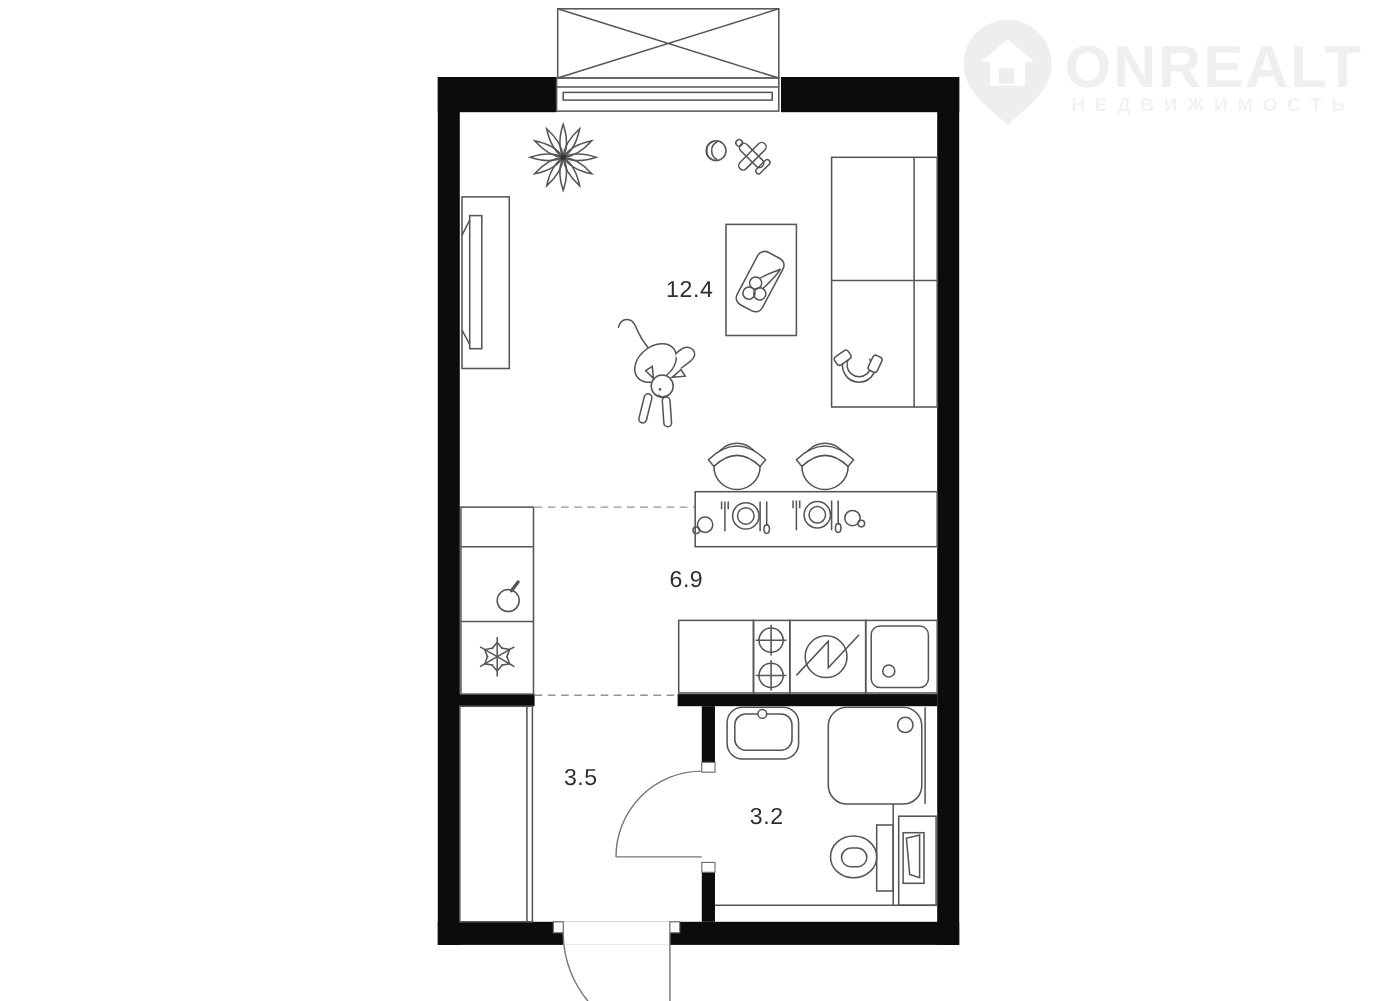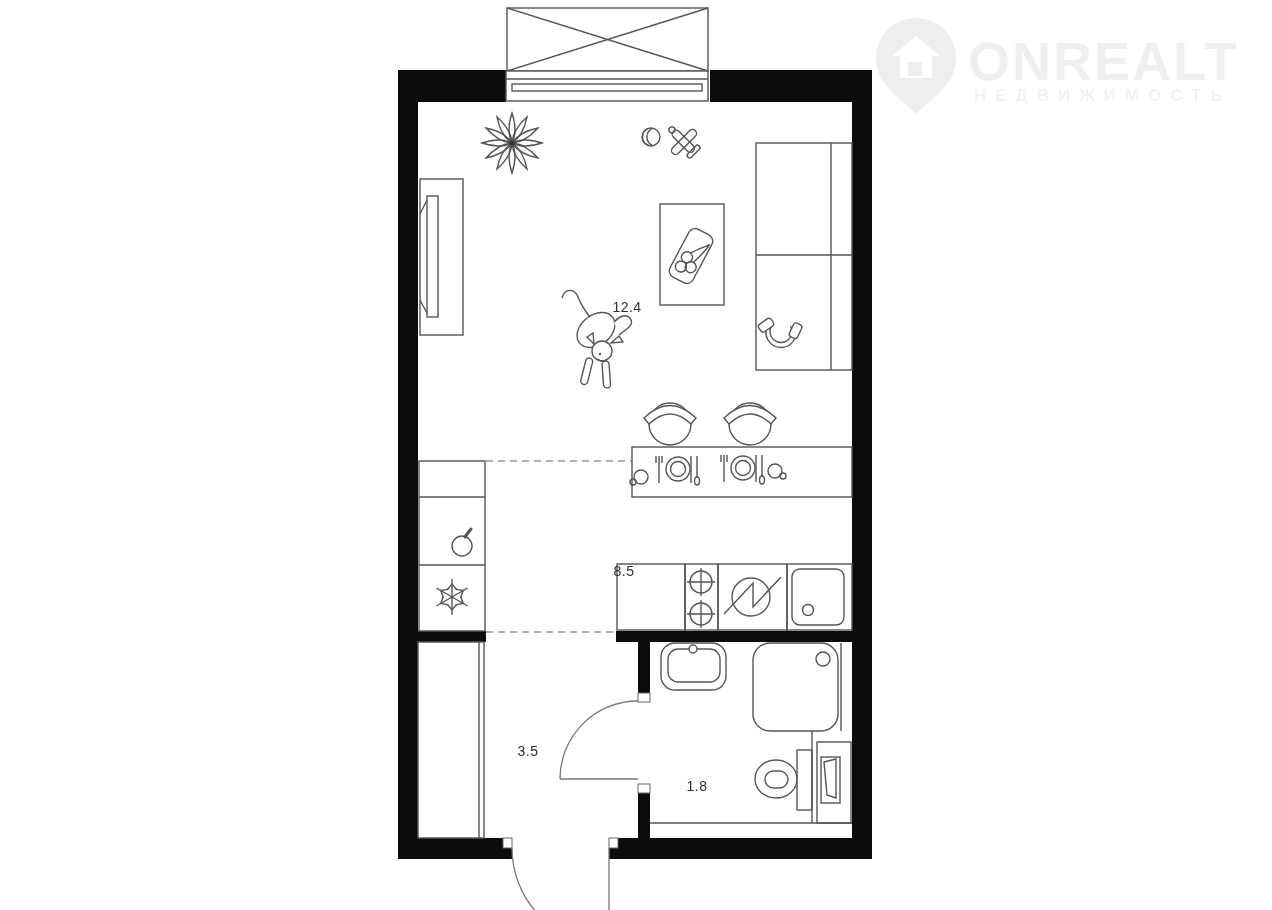--- a/index.html
+++ b/index.html
@@ -1,22 +1,22 @@
 <!DOCTYPE html>
 <html><head>
 <meta charset="utf-8">
 <style>
   html,body{margin:0;padding:0;background:#ffffff;}
   .canvas{
     position:relative;width:1272px;height:910px;background:#ffffff;
     overflow:hidden;font-family:"Liberation Sans",sans-serif;
   }
   .room-label{
-    position:absolute;color:#2e2e2e;font-size:14px;line-height:1;
-    text-align:center;width:70px;letter-spacing:.5px;margin-top:47px;
+    position:absolute;color:#2e2e2e;font-size:21px;line-height:1;
+    text-align:center;width:70px;letter-spacing:.5px;
   }
   .wm{position:absolute;color:#efefef;user-select:none;}
   .wm-brand{left:968px;top:30px;font-size:54px;font-weight:bold;letter-spacing:2px;color:#efefef;}
   .wm-sub{left:974px;top:86px;font-size:17px;font-weight:bold;letter-spacing:9px;color:#f2f2f2;}
   svg{position:absolute;left:0;top:0;}
   .ln{stroke:#555;stroke-width:1.4;fill:none;}
   .lnf{stroke:#555;stroke-width:1.4;fill:#ffffff;}
   .wall{fill:#0c0c0c;stroke:none;}
   .dash{stroke:#949494;stroke-width:1.3;fill:none;stroke-dasharray:7 5;}
   .door{stroke:#777;stroke-width:1.3;fill:none;}
@@ -256,17 +256,17 @@
     </g>
 
     <g>
       <rect x="797" y="750" width="15" height="60" class="ln"></rect>
       <ellipse cx="776" cy="779" rx="21" ry="19" class="lnf"></ellipse>
       <rect x="765" y="771" width="23" height="17" rx="8.5" class="ln"></rect>
     </g>
   </svg>
 
   <div class="room-label" style="left:592px;top:253px;">12.4</div>
-  <div class="room-label" style="left:589px;top:517px;">8.5</div>
+  <div class="room-label" style="left:589px;top:517px;">6.9</div>
   <div class="room-label" style="left:493px;top:697px;">3.5</div>
-  <div class="room-label" style="left:662px;top:732px;">1.8</div>
+  <div class="room-label" style="left:662px;top:732px;">3.2</div>
 
 </div>
 
 </body></html>

